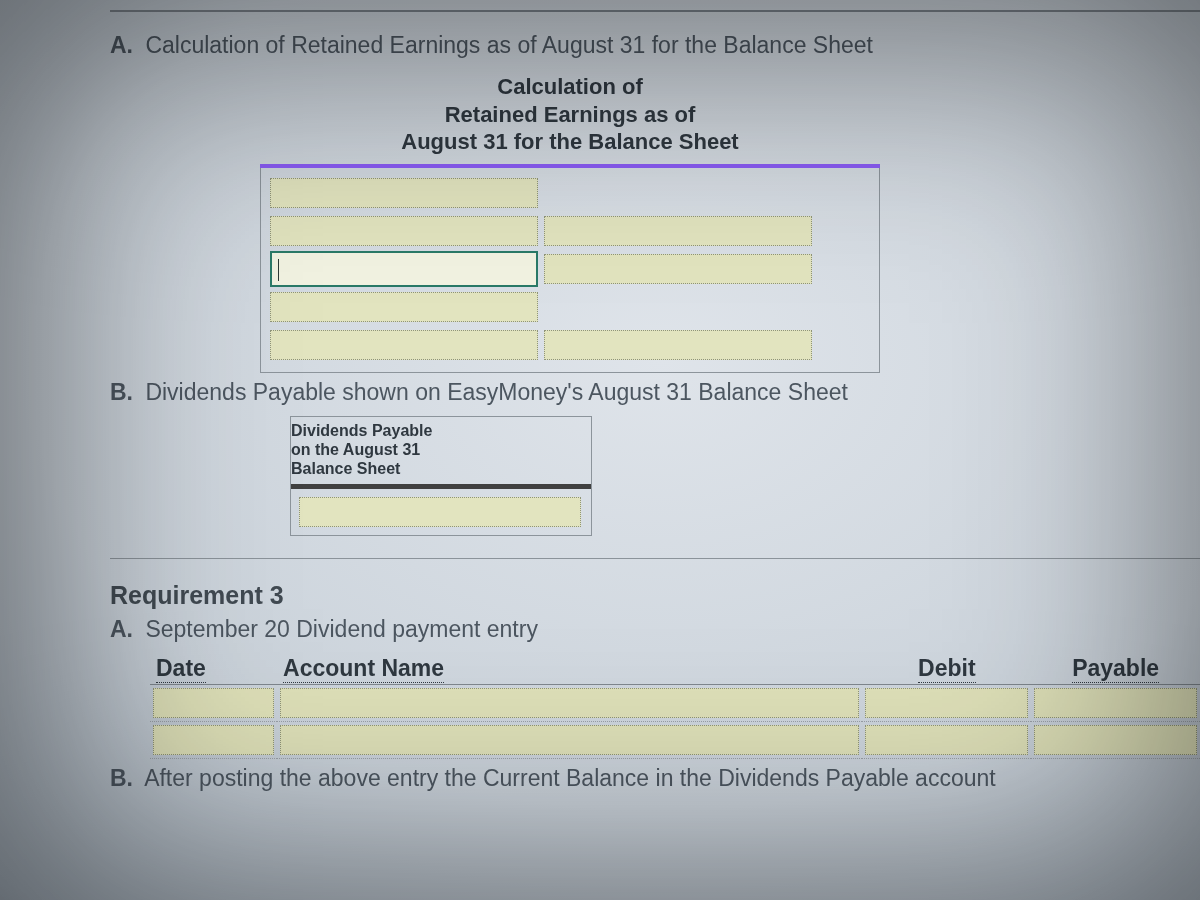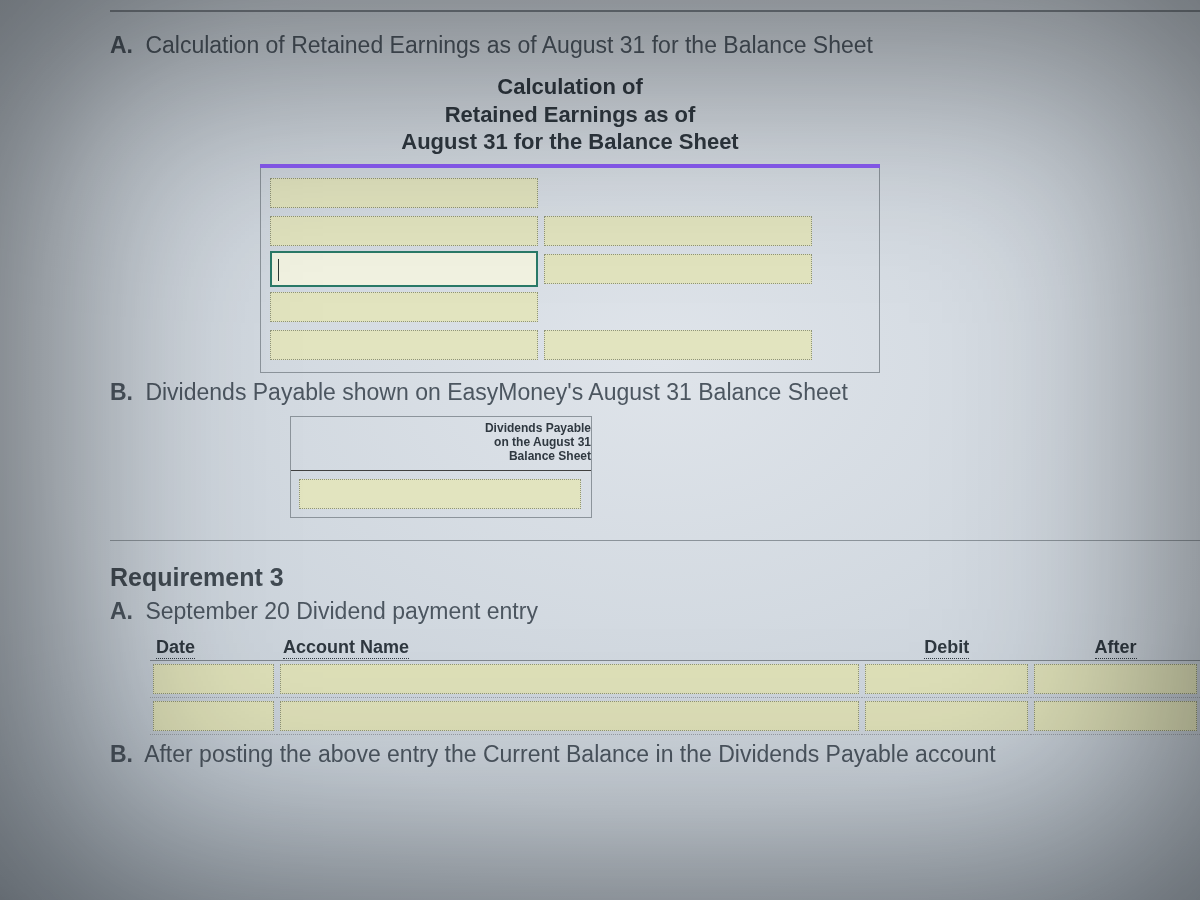--- a/index.html
+++ b/index.html
@@ -98,44 +98,44 @@
     background: #2f3a36;
   }
 
   
   .boxB-wrap {
     margin: 8px 0 0 180px;
     width: 300px;
     border: 1px solid #8c949b;
   }
   .boxB-title {
-    text-align: right;
+    text-align: left;
     font-weight: bold;
-    font-size: 12px;
+    font-size: 16px;
     line-height: 1.2;
     color: #2f3840;
     padding: 4px 0 6px 0;
-    border-bottom: 1px solid #404040;
+    border-bottom: 5px solid #404040;
   }
   .boxB-body {
     padding: 5px;
   }
   .boxB-body .cell {
     width: 282px;
     height: 30px;
   }
 
   
   .jtable {
     margin: 2px 0 0 40px;
     width: 1050px;
     border-collapse: collapse;
   }
   .jtable th {
-    font-size: 18px;
+    font-size: 23px;
     color: #2f3840;
     padding: 2px 6px 2px 6px;
     text-align: left;
     border-bottom: 1px solid #7f878e;
   }
   .jtable th.date { width: 110px; }
   .jtable th.acct { width: 550px; }
   .jtable th.debit, .jtable th.credit { width: 150px; text-align: center; }
   .jtable th span.u { border-bottom: 1px dotted #2f3840; padding-bottom: 1px; }
   .jtable td {
@@ -228,21 +228,21 @@
       <span class="marker">A.</span>
       <span>September 20 Dividend payment entry</span>
     </div>
 
     <table class="jtable">
       <thead>
         <tr>
           <th class="date"><span class="u">Date</span></th>
           <th class="acct"><span class="u">Account Name</span></th>
           <th class="debit"><span class="u">Debit</span></th>
-          <th class="credit"><span class="u">After</span></th>
+          <th class="credit"><span class="u">Payable</span></th>
         </tr>
       </thead>
       <tbody>
         <tr>
           <td>
               <span class="jcell"></span>
             </td>
           <td>
               <span class="jcell"></span>
             </td>

